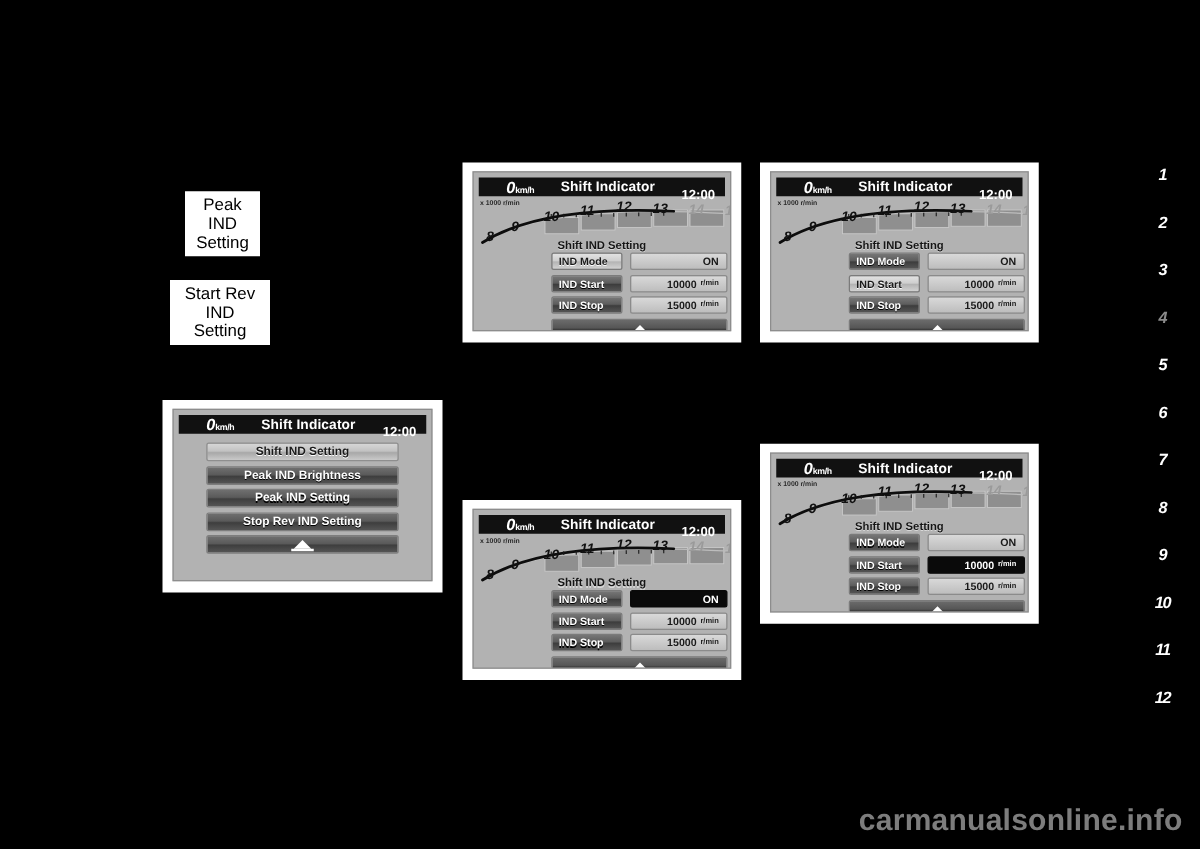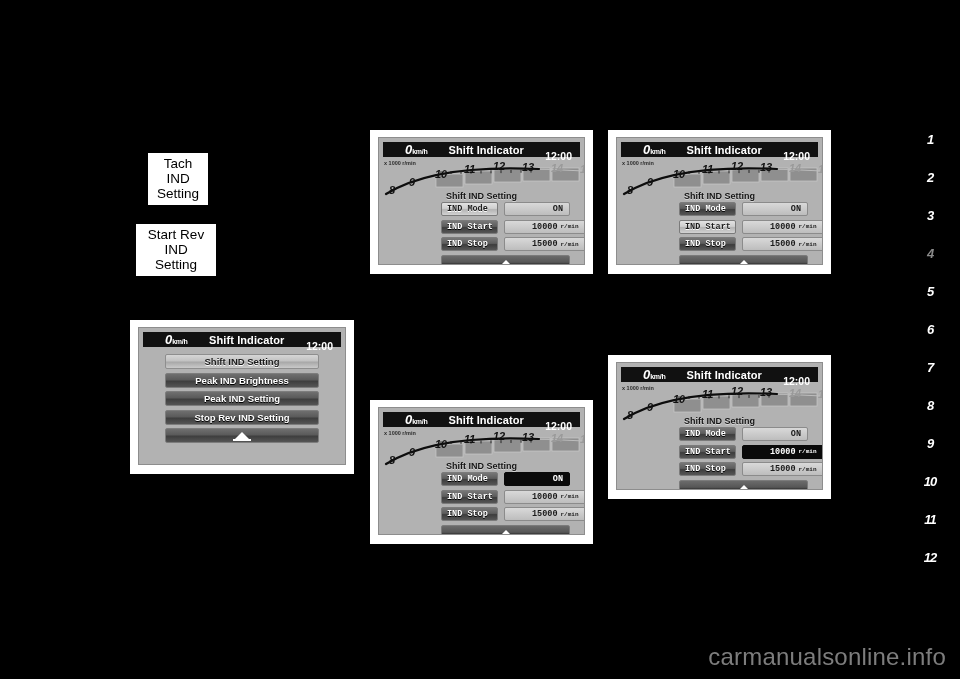--- a/index.html
+++ b/index.html
@@ -75,21 +75,21 @@
   }
   .tick{
     position:absolute;font-style:italic;font-weight:bold;font-size:11px;color:#111;
   }
   .tick.dim{color:#9a9a9a;}
 
   .setting-title{
     position:absolute;left:0;right:0;top:53px;text-align:center;
     font-weight:bold;font-size:9px;color:#151515;text-shadow:0 1px 0 #d8d8d8;
   }
-  .rows{position:absolute;left:62px;right:14px;top:64px;font-family:Liberation Mono, monospace;}
+  .rows{position:absolute;left:62px;right:2px;top:64px;}
   .row{display:flex;gap:6px;margin-bottom:3.5px;height:14px;}
   .lbl{
     flex:0 0 57px;border:1px solid #7b7b7b;border-radius:2px;
     background:linear-gradient(180deg,#777 0%,#5d5d5d 45%,#3d3d3d 55%,#565656 100%);
     color:#fff;font-weight:bold;font-size:8.5px;
     display:flex;align-items:center;padding-left:5px;box-sizing:border-box;
     text-shadow:0 1px 0 #000;
   }
   .val{
     flex:1 1 auto;border:1px solid #8b8b8b;border-radius:2px;
@@ -123,30 +123,30 @@
   .pagetabs{position:absolute;right:0;top:120px;width:60px;}
   .ptab{
     height:38px;display:flex;align-items:center;justify-content:center;
     color:#fff;font-weight:bold;font-size:13px;font-style:italic;letter-spacing:-1px;
   }
   .ptab.dim{color:#8a8a8a;}
 
   
   .watermark{
     position:absolute;left:0;right:14px;bottom:8px;text-align:right;
-    color:#7d7d7d;font-size:24px;letter-spacing:.2px;
+    color:#7d7d7d;font-size:24px;letter-spacing:.2px;font-weight:bold;
   }
 </style>
 </head>
 <body>
 
 <div class="page">
 
   <div class="callout" style="left:148px;top:153px;width:48px;">
-    <div>Tach IND</div>
+    <div>Peak IND</div>
     <div>Setting</div>
   </div>
 
   <div class="callout" style="left:136px;top:224px;width:68px;">
     <div>Start Rev IND</div>
     <div>Setting</div>
   </div>
 
   <div class="device" style="left:130px;top:320px;width:224px;height:154px;">
     <div class="device-inner">

